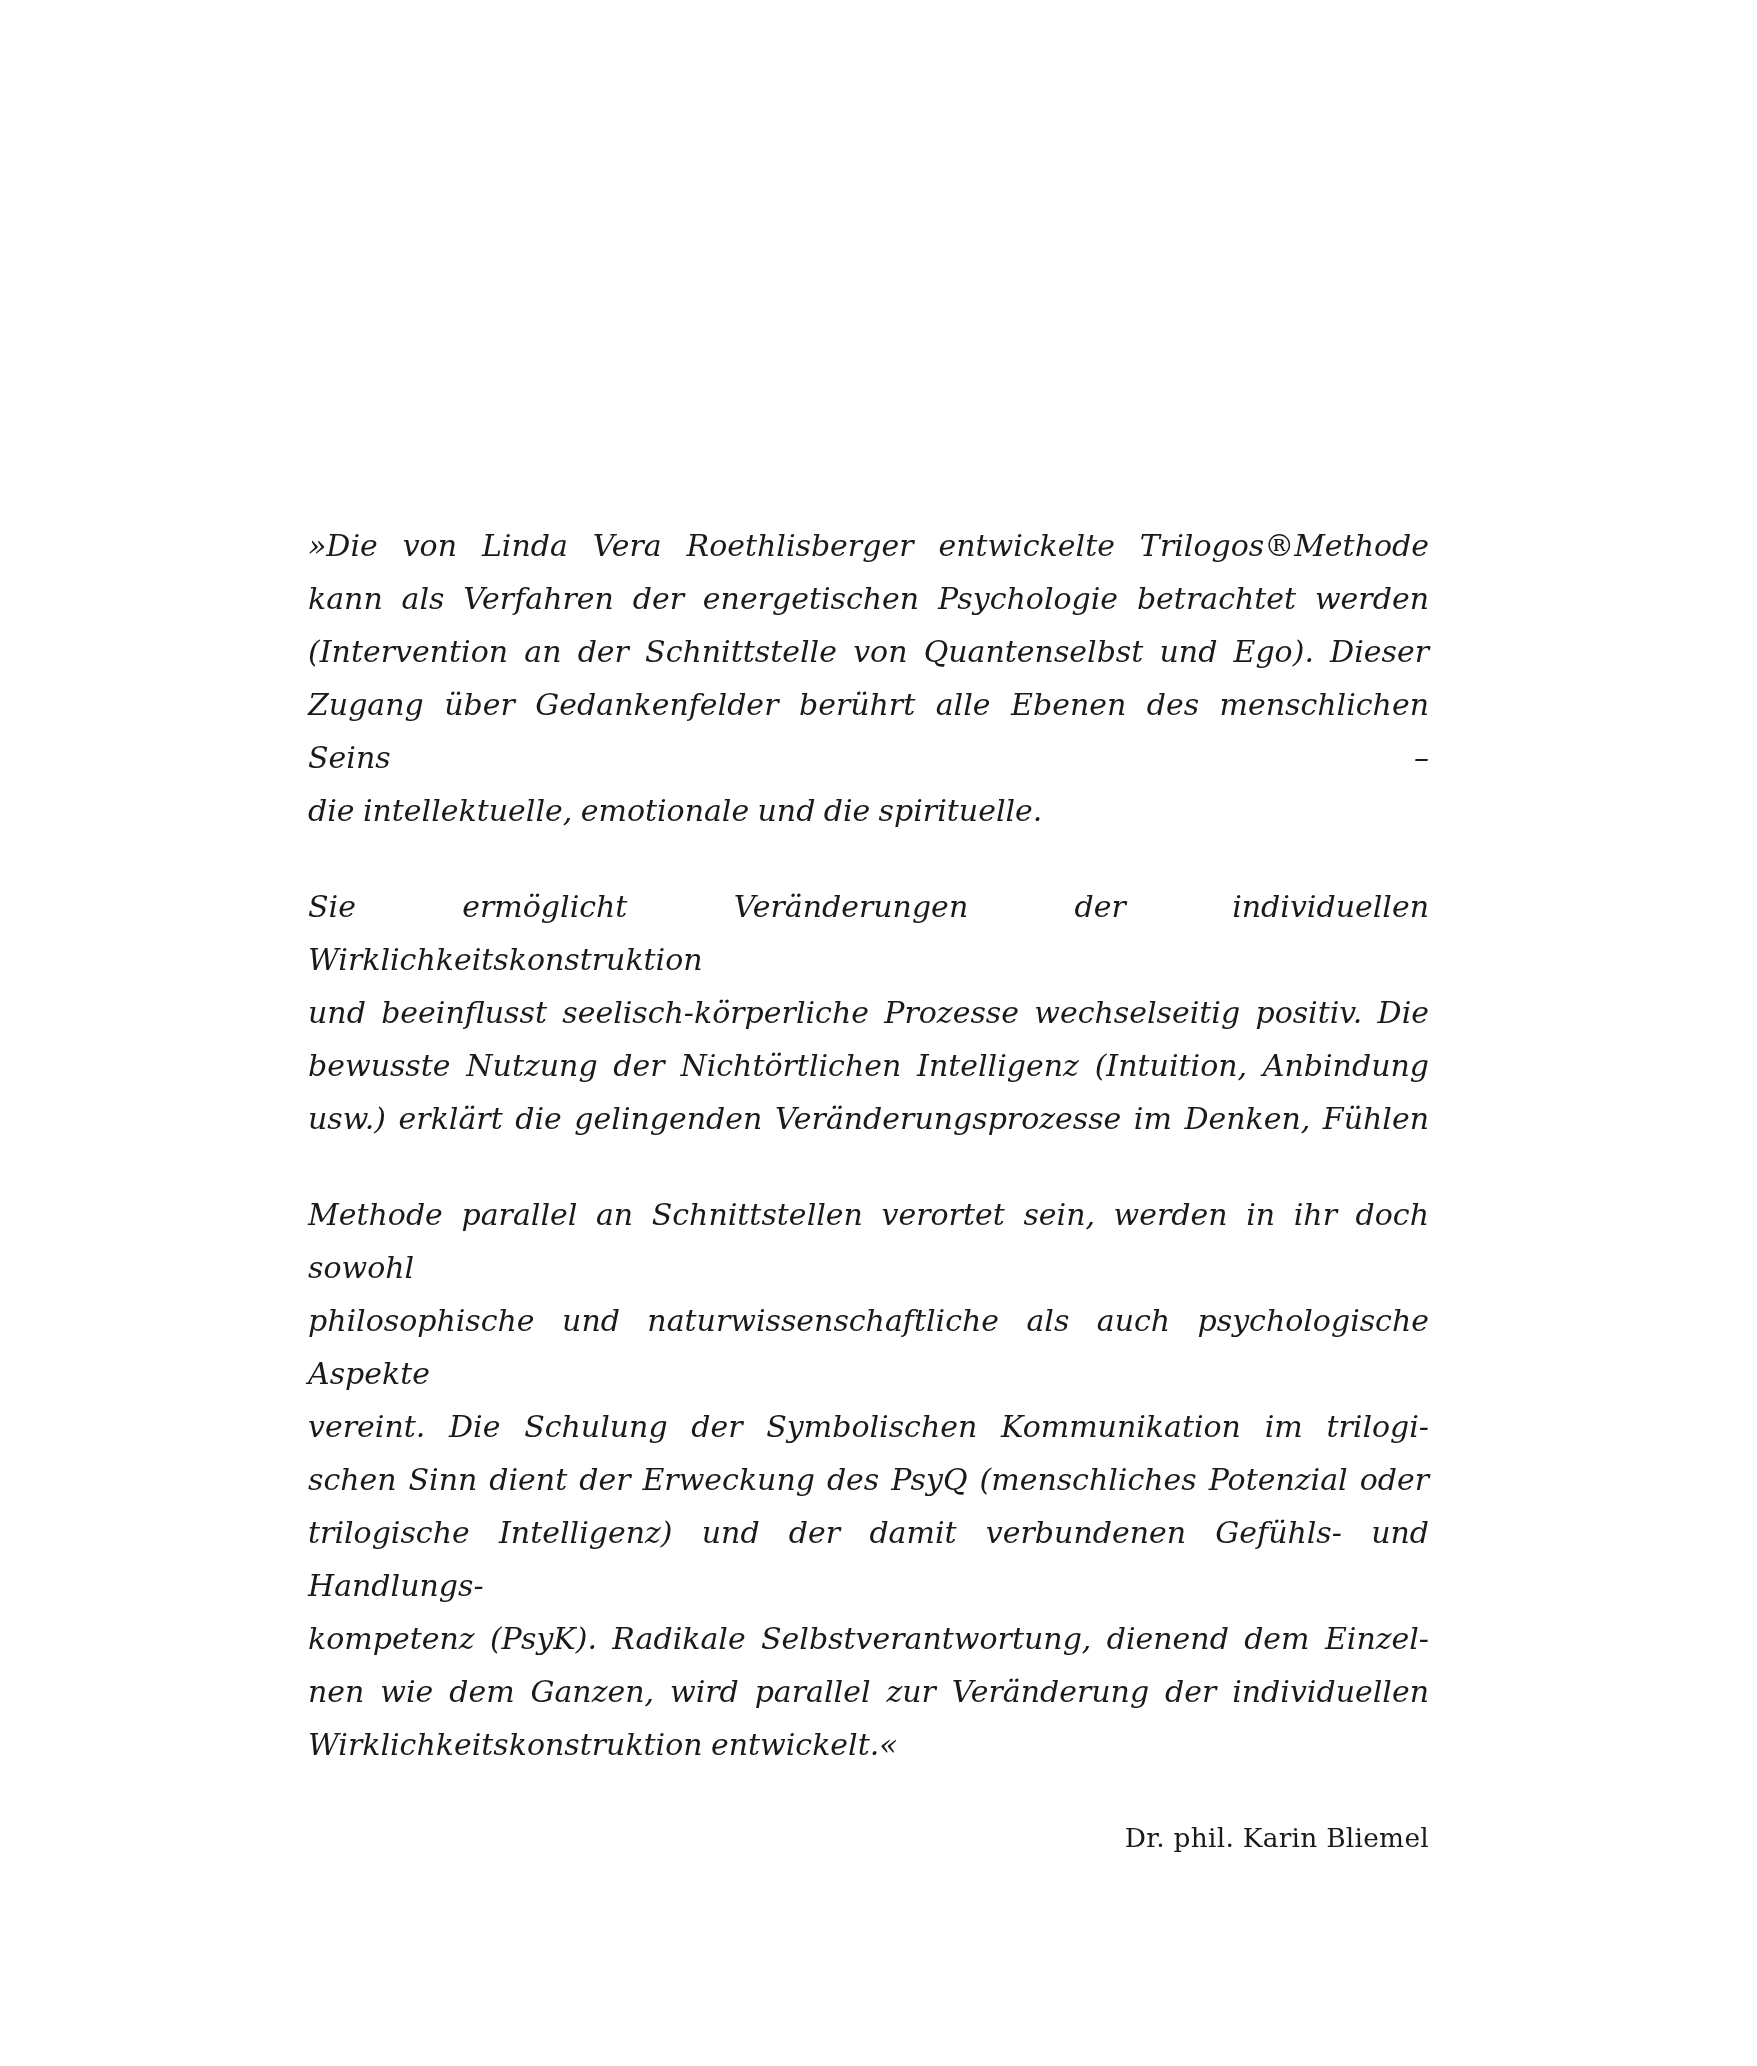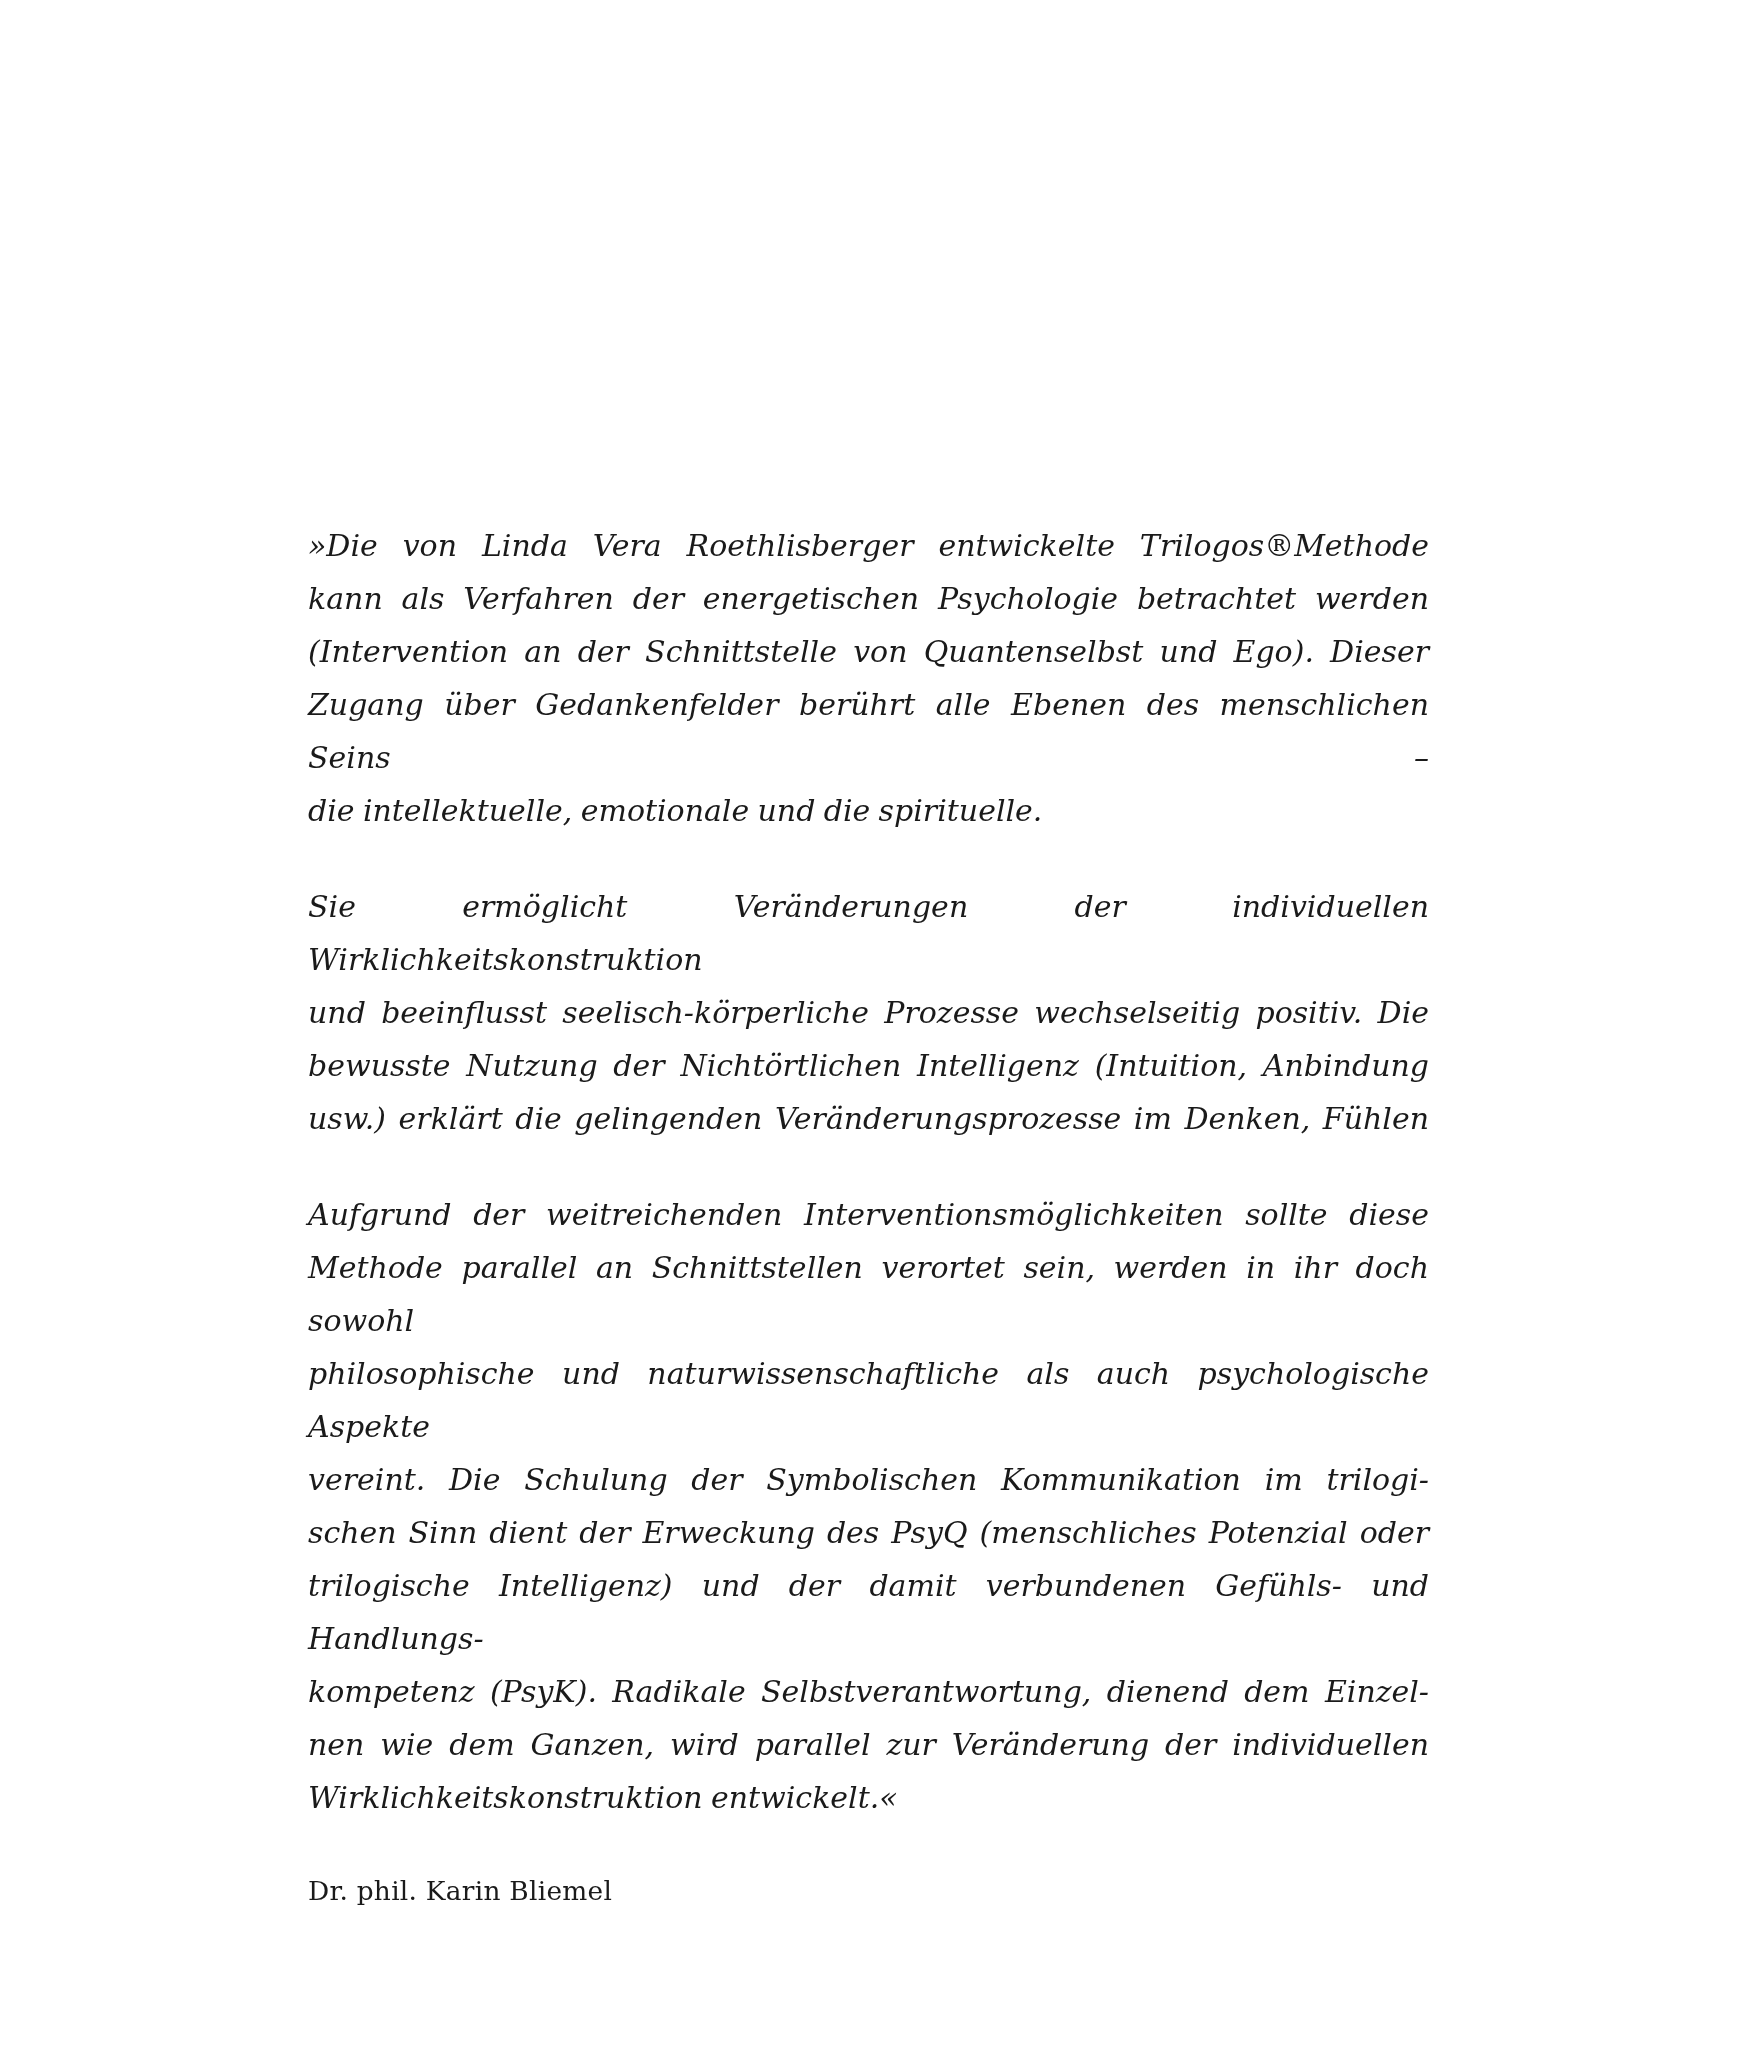--- a/index.html
+++ b/index.html
@@ -41,21 +41,21 @@
   .quote-line.last {
     text-align-last: left;
   }
   .attribution {
     margin-top: 48px;
     font-style: normal;
     font-size: 26.4px;
     line-height: 37px;
     letter-spacing: 0.01em;
     word-spacing: 0;
-    text-align: left;
+    text-align: right;
     color: #1a1a1a;
   }
 </style>
 </head>
 <body style="background: rgb(255, 255, 255);">
 
 <div class="page">
   <div class="quote-block" style="color: rgb(26, 26, 26); margin-left: 46px;">
 
     <div class="quote-paragraph">
@@ -65,21 +65,20 @@
         <div class="quote-line">Zugang über Gedankenfelder berührt alle Ebenen des menschlichen Seins –</div>
         <div class="quote-line last">die intellektuelle, emotionale und die spirituelle.</div>
       </div>
       <div class="quote-paragraph">
         <div class="quote-line">Sie ermöglicht Veränderungen der individuellen Wirklichkeitskonstruktion</div>
         <div class="quote-line">und beeinflusst seelisch-körperliche Prozesse wechselseitig positiv. Die</div>
         <div class="quote-line">bewusste Nutzung der Nichtörtlichen Intelligenz (Intuition, Anbindung</div>
         <div class="quote-line">usw.) erklärt die gelingenden Veränderungsprozesse im Denken, Fühlen</div>
       </div>
       <div class="quote-paragraph">
-        <div class="quote-line">Aufgrund der weitreichenden Interventionsmöglichkeiten sollte diese</div>
         <div class="quote-line">Methode parallel an Schnittstellen verortet sein, werden in ihr doch sowohl</div>
         <div class="quote-line">philosophische und naturwissenschaftliche als auch psychologische Aspekte</div>
         <div class="quote-line">vereint. Die Schulung der Symbolischen Kommunikation im trilogi-</div>
         <div class="quote-line">schen Sinn dient der Erweckung des PsyQ (menschliches Potenzial oder</div>
         <div class="quote-line">trilogische Intelligenz) und der damit verbundenen Gefühls- und Handlungs-</div>
         <div class="quote-line">kompetenz (PsyK). Radikale Selbstverantwortung, dienend dem Einzel-</div>
         <div class="quote-line">nen wie dem Ganzen, wird parallel zur Veränderung der individuellen</div>
         <div class="quote-line last">Wirklichkeitskonstruktion entwickelt.«</div>
       </div>
       <div class="attribution">Dr. phil. Karin Bliemel</div>

